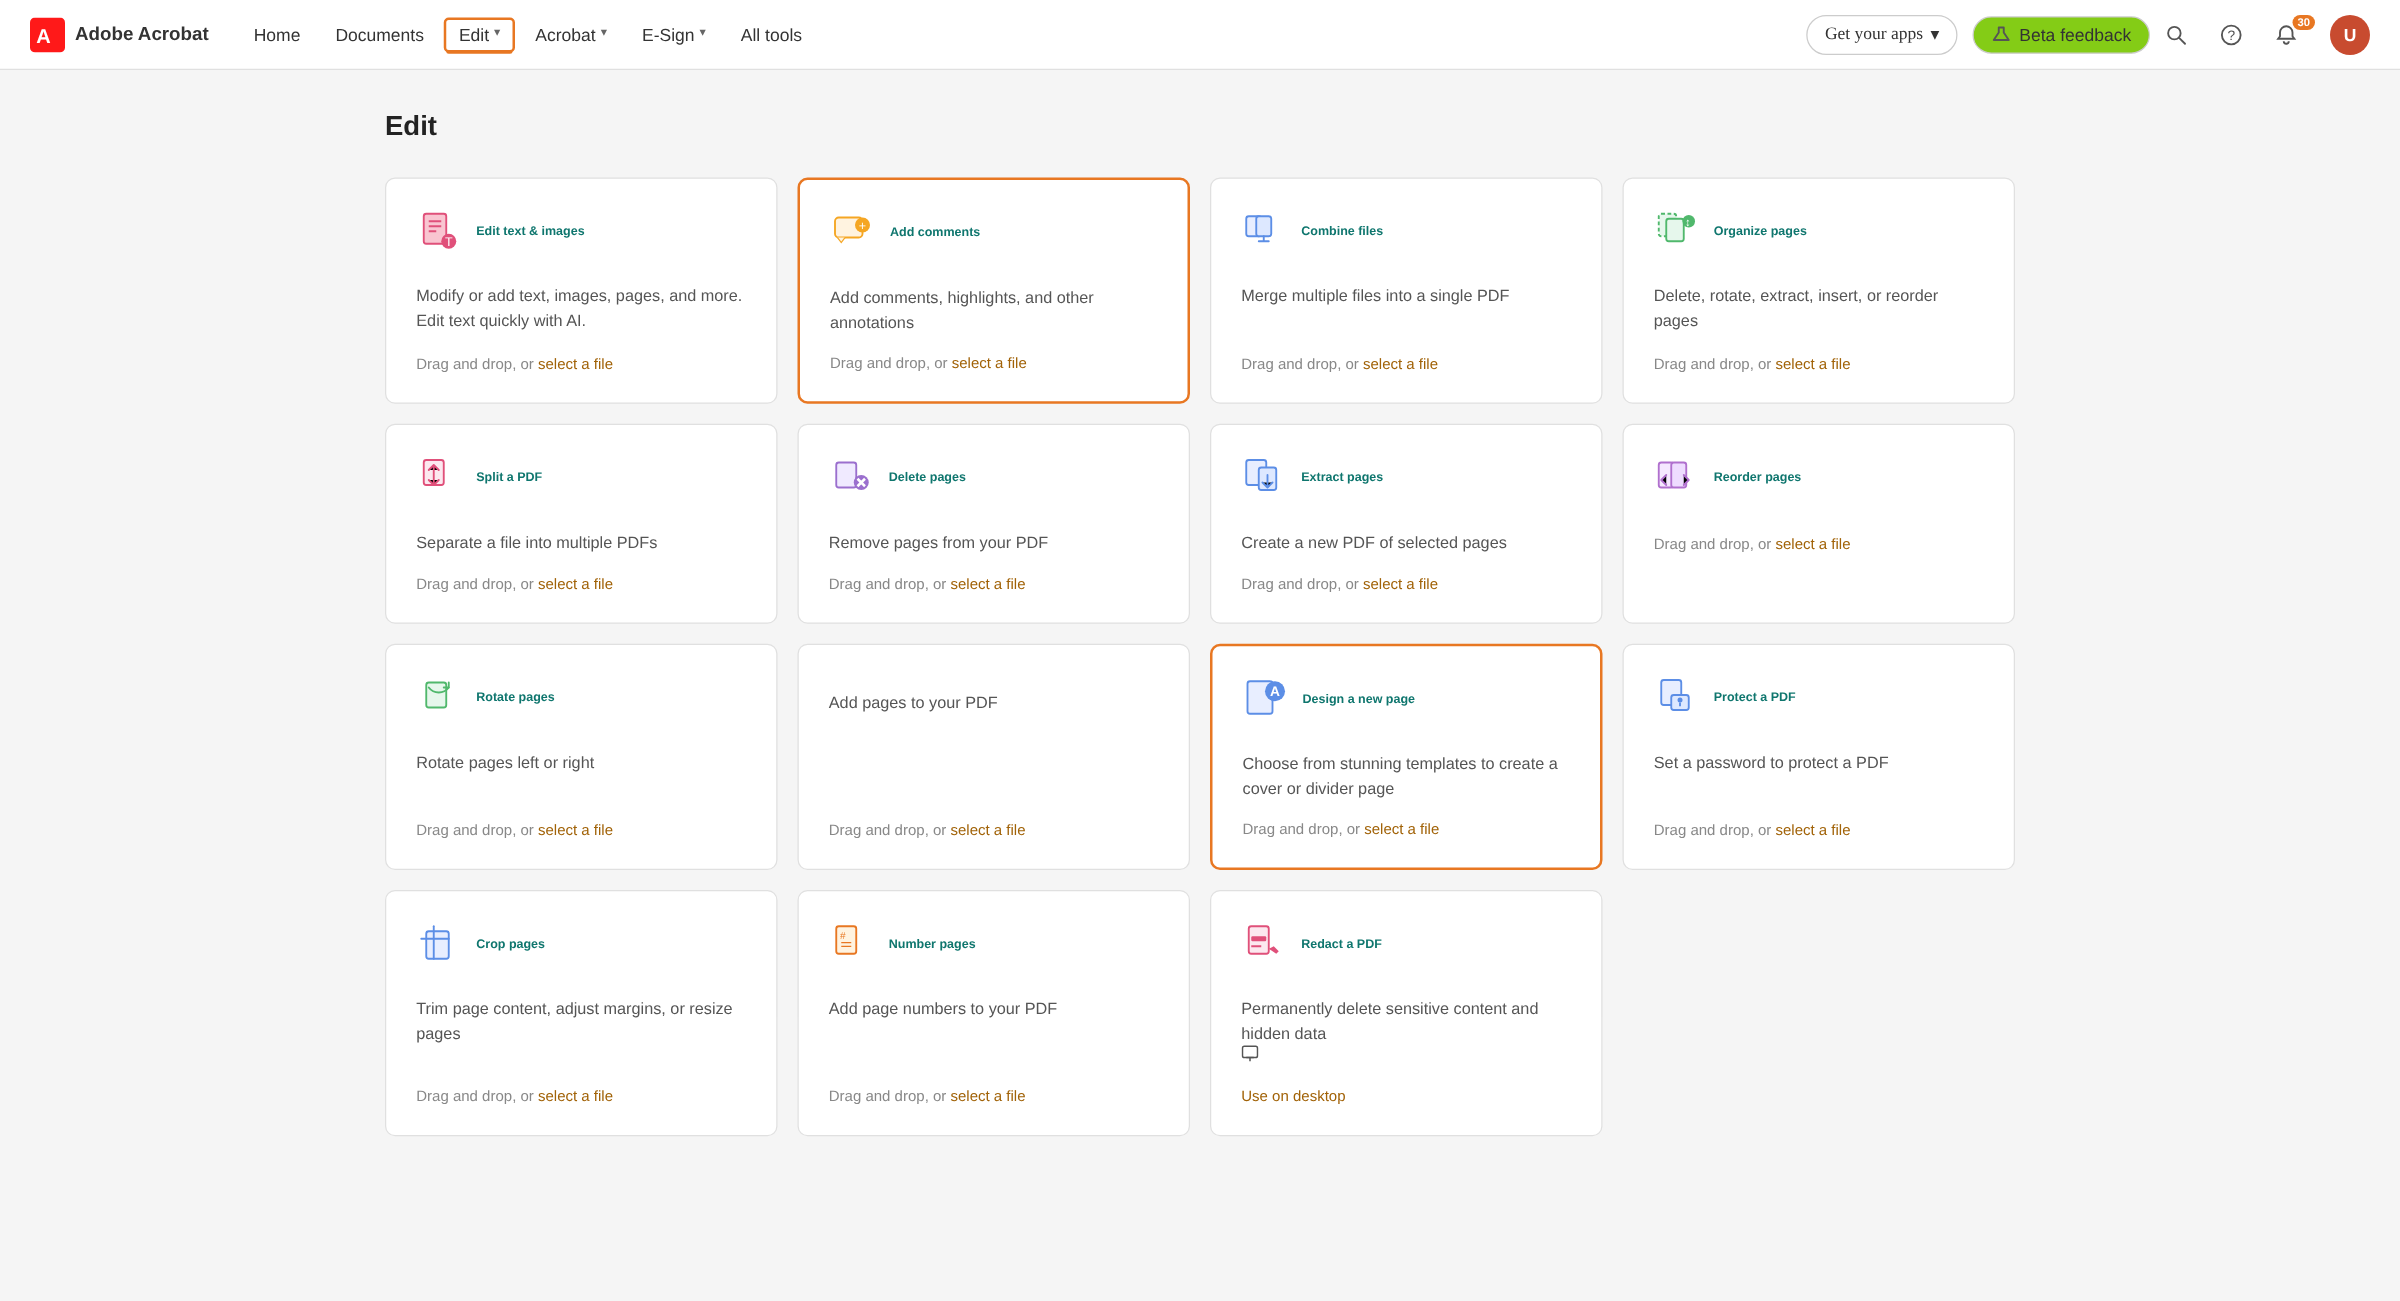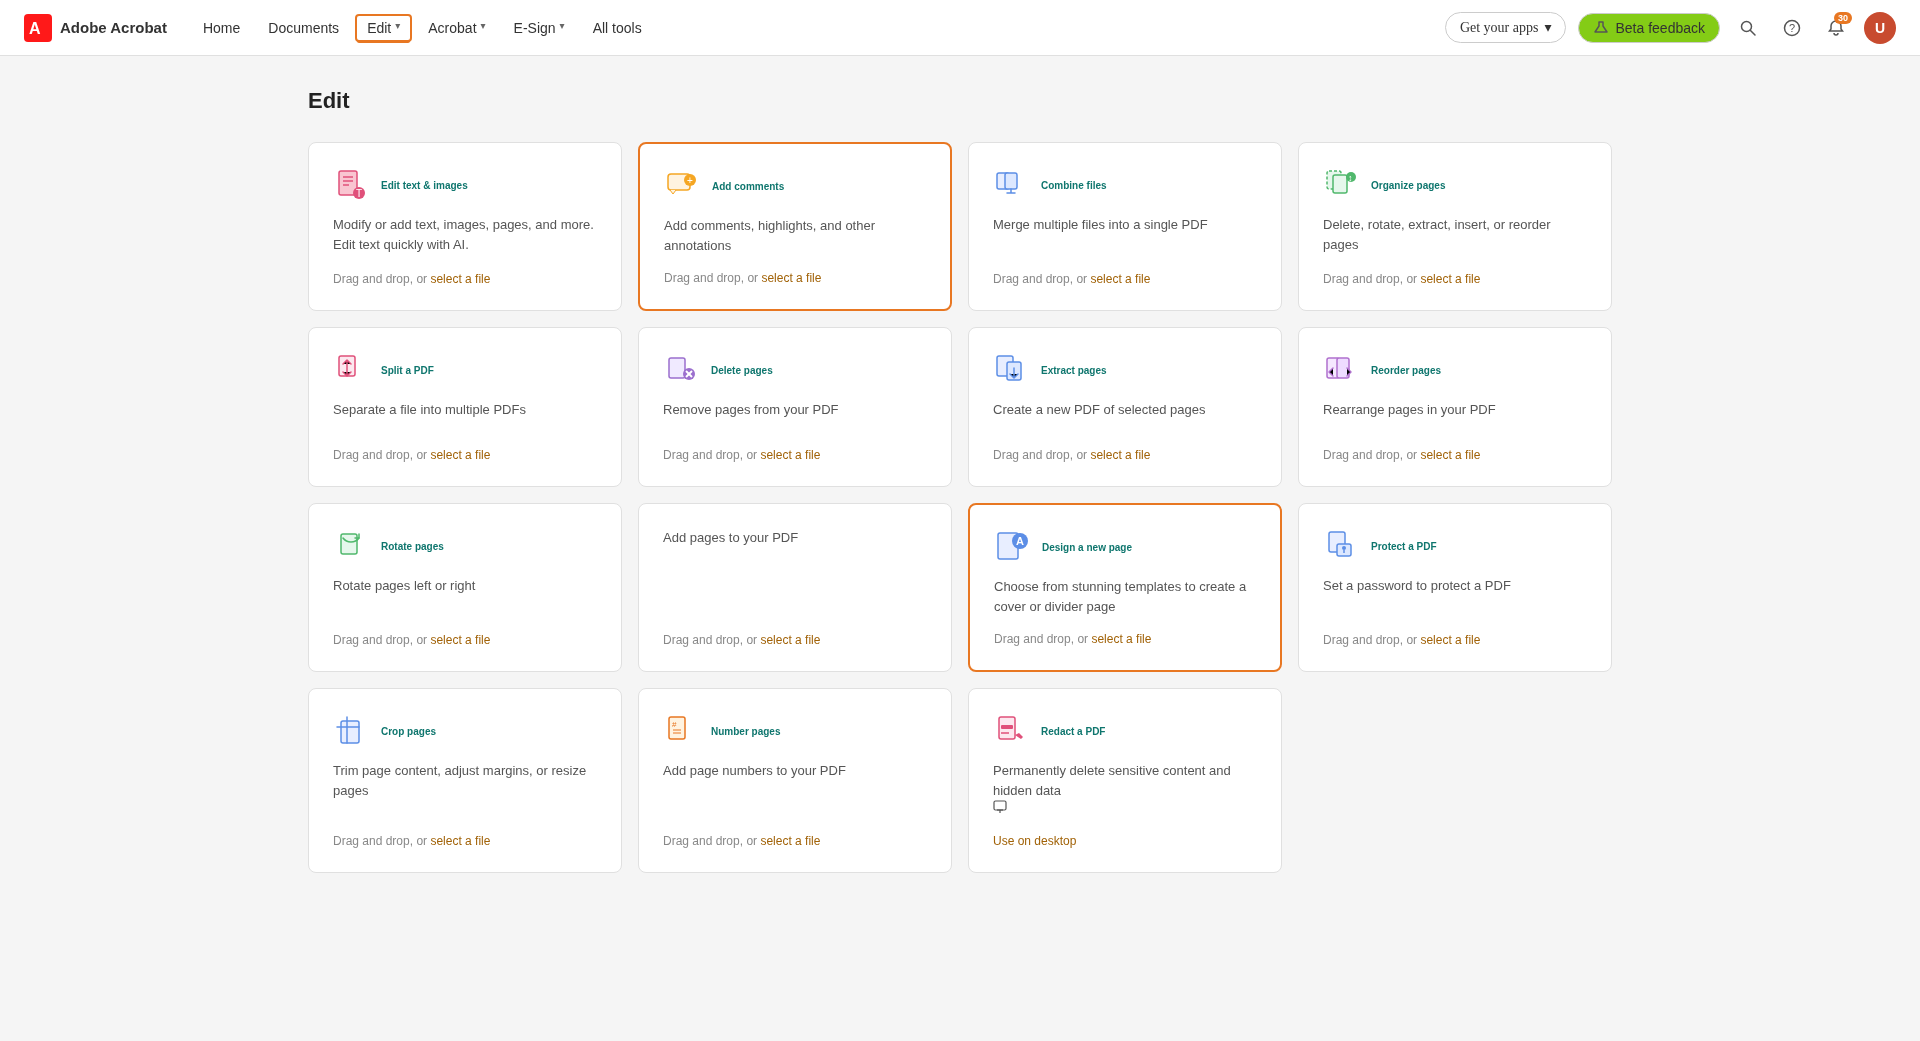--- a/index.html
+++ b/index.html
@@ -96,21 +96,21 @@
       border-radius: 20px;
       cursor: pointer;
       font-size: 14px;
       color: #333;
     }
     .header-icon-btn {
       width: 32px;
       height: 32px;
       display: flex;
       align-items: center;
-      justify-content: center;
+      justify-content: flex-start;
       cursor: pointer;
       border-radius: 50%;
       color: #555;
       font-size: 18px;
     }
     .notification-btn {
       position: relative;
     }
     .notification-badge {
       position: absolute;
@@ -188,20 +188,21 @@
     .tool-title {
       font-size: 10px;
       font-weight: 600;
       color: #0f766e;
     }
     .tool-desc {
       font-size: 13px;
       color: #555;
       line-height: 1.5;
       flex: 1;
+      margin-top: 12px;
     }
     .tool-footer {
       margin-top: 16px;
       font-size: 12px;
       color: #888;
     }
     .tool-footer a, .tool-footer .link-blue {
       color: #a16207;
       text-decoration: none;
       cursor: pointer;
@@ -381,21 +382,20 @@
   </div>
       <div class="tool-card">
     <div class="tool-card-header">
       <div class="tool-icon"><svg width="36" height="36" viewBox="0 0 36 36">
               <rect x="4" y="6" width="12" height="20" rx="2" fill="#f5e8ff" stroke="#b070ce" stroke-width="1.5"></rect>
               <rect x="14" y="6" width="12" height="20" rx="2" fill="#eedcff" stroke="#b070ce" stroke-width="1.5"></rect>
               <path d="M10 16l-4 4 4 4M24 16l4 4-4 4" stroke="#b070ce" stroke-width="1.5" stroke-linecap="round" stroke-linejoin="round"></path>
             </svg></div>
       <div class="tool-title">Reorder pages</div>
     </div>
-    <div class="tool-desc">Rearrange pages in your PDF</div>
     <div class="tool-footer">Drag and drop, or <a class="link-blue">select a file</a></div>
   </div>
       <div class="tool-card">
     <div class="tool-card-header">
       <div class="tool-icon"><svg width="36" height="36" viewBox="0 0 36 36">
               <rect x="8" y="6" width="16" height="20" rx="2" fill="#e6f7ec" stroke="#50b86c" stroke-width="1.5"></rect>
               <path d="M26 10 A10 10 0 0 1 10 10" stroke="#50b86c" stroke-width="1.5" fill="none" stroke-linecap="round"></path>
               <polyline points="26,6 26,10 22,10" stroke="#50b86c" stroke-width="1.5" fill="none" stroke-linecap="round" stroke-linejoin="round"></polyline>
             </svg></div>
       <div class="tool-title">Rotate pages</div>

